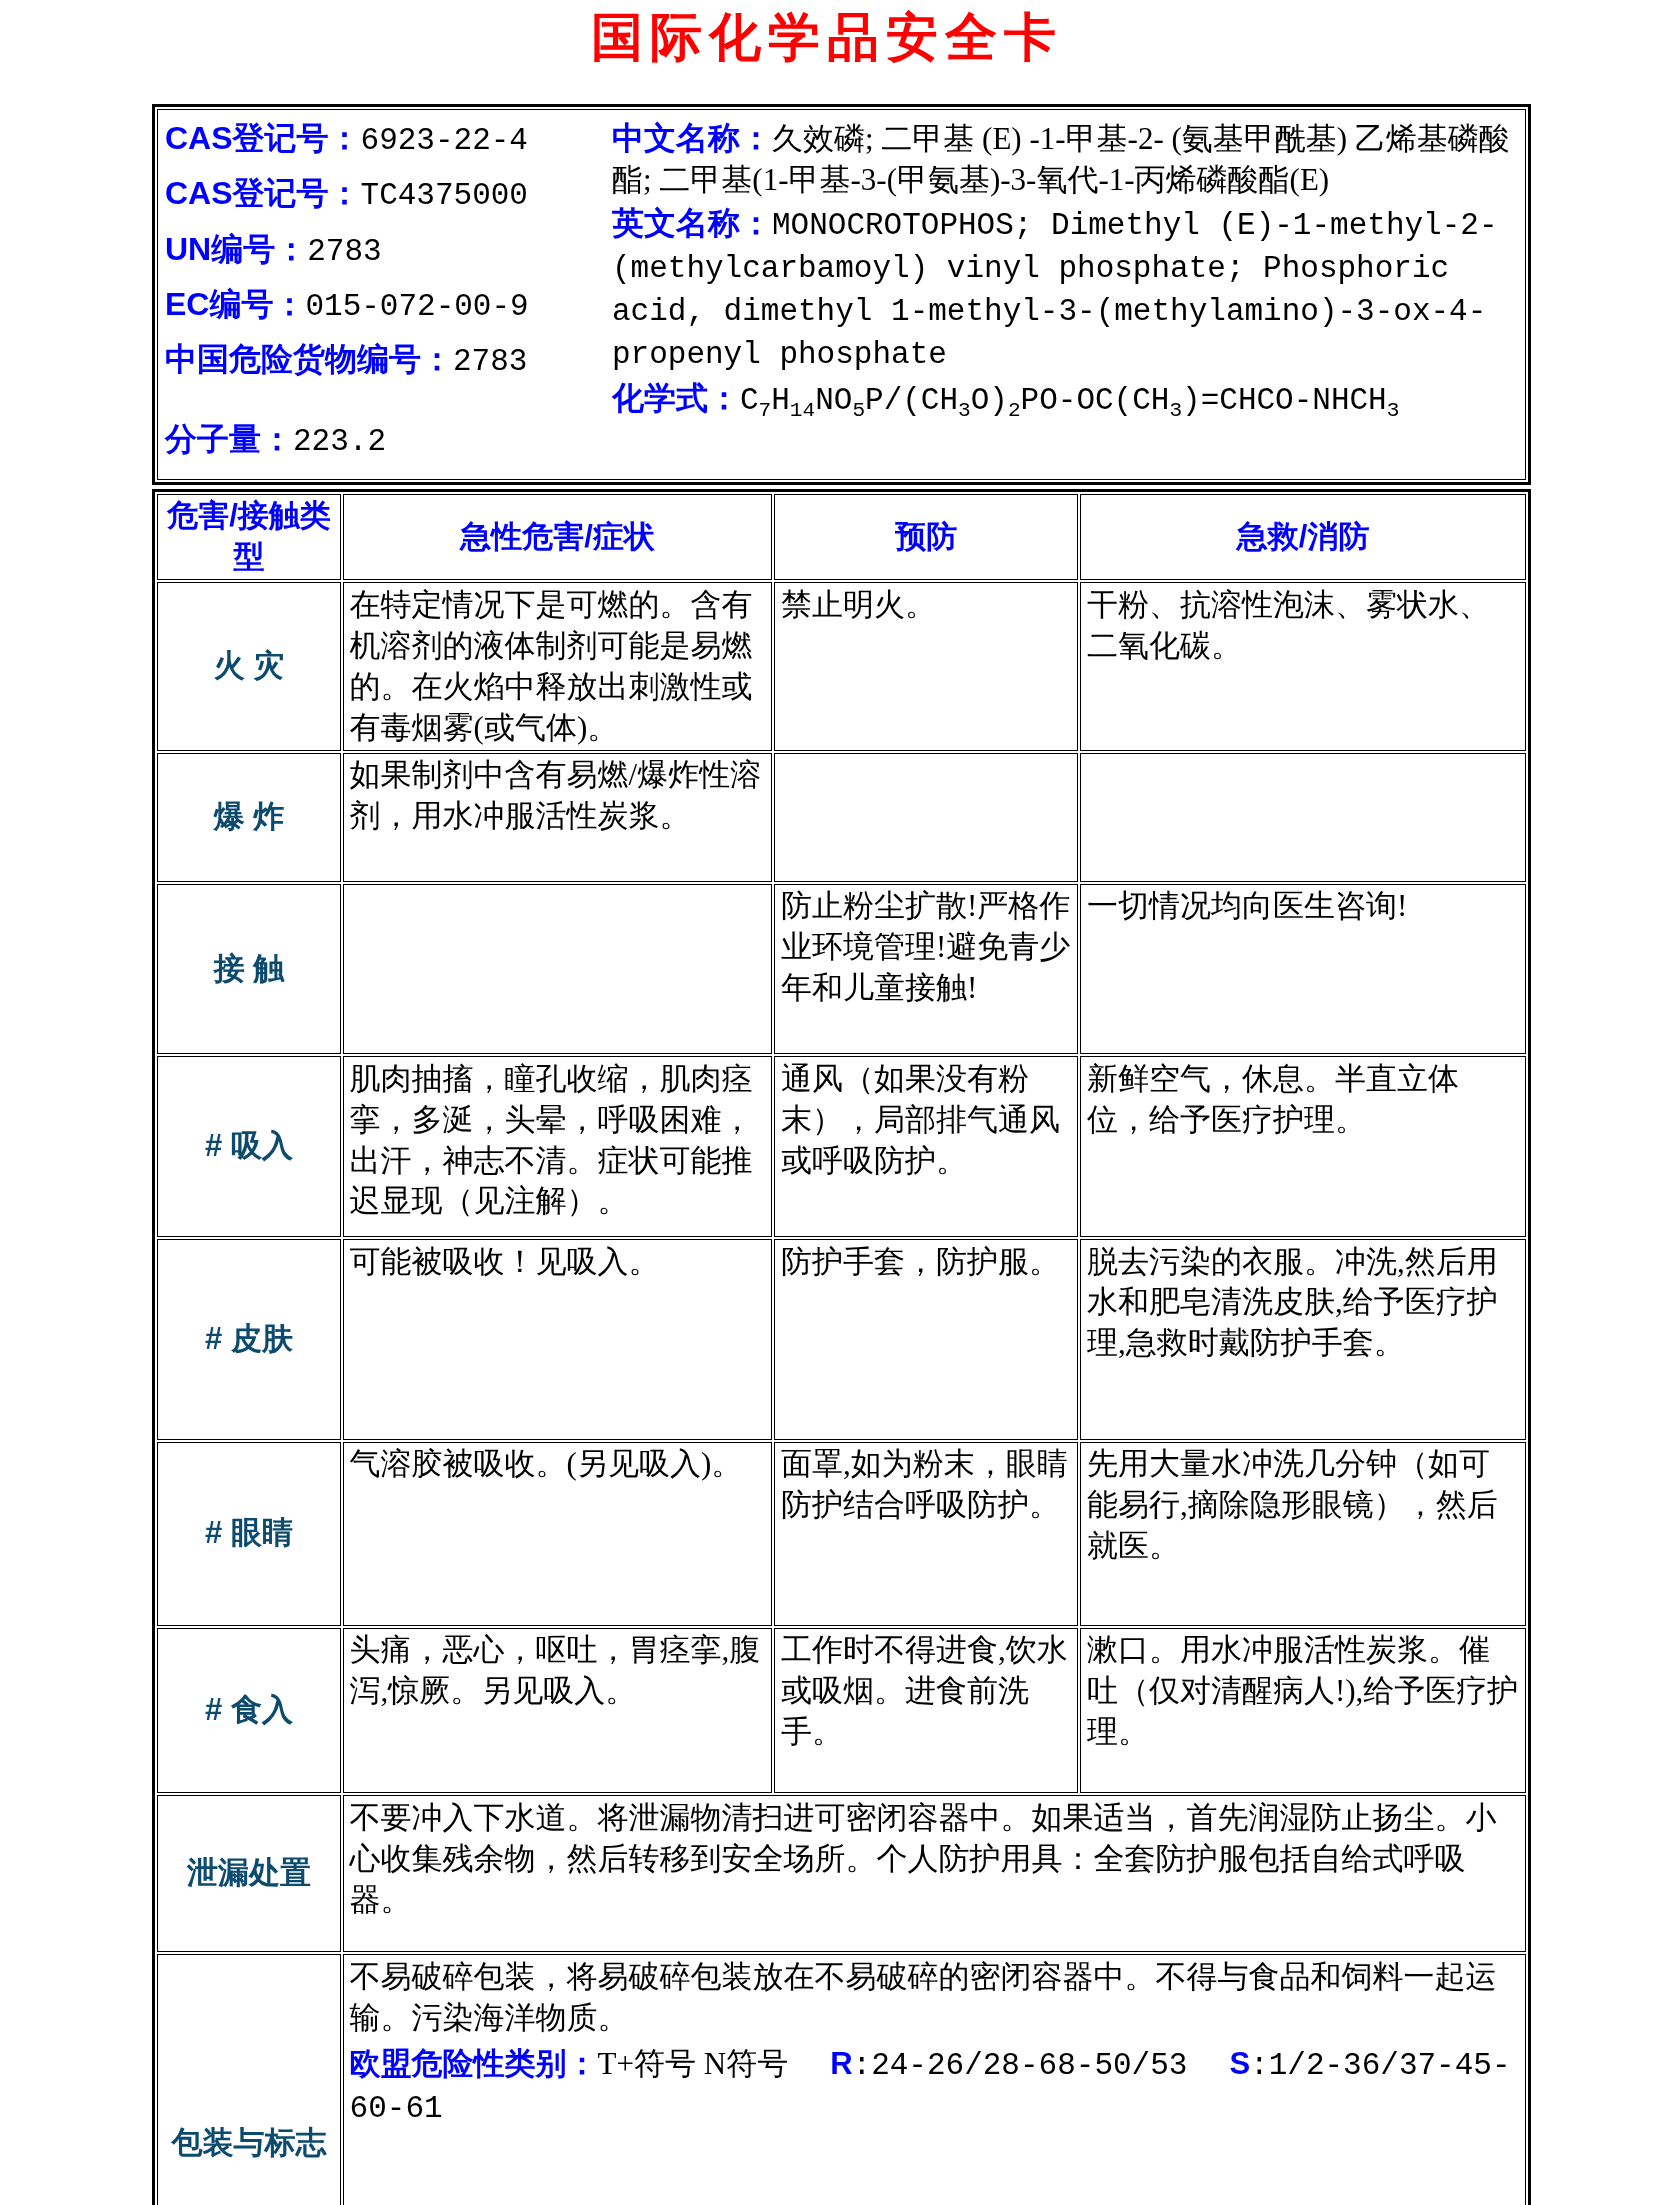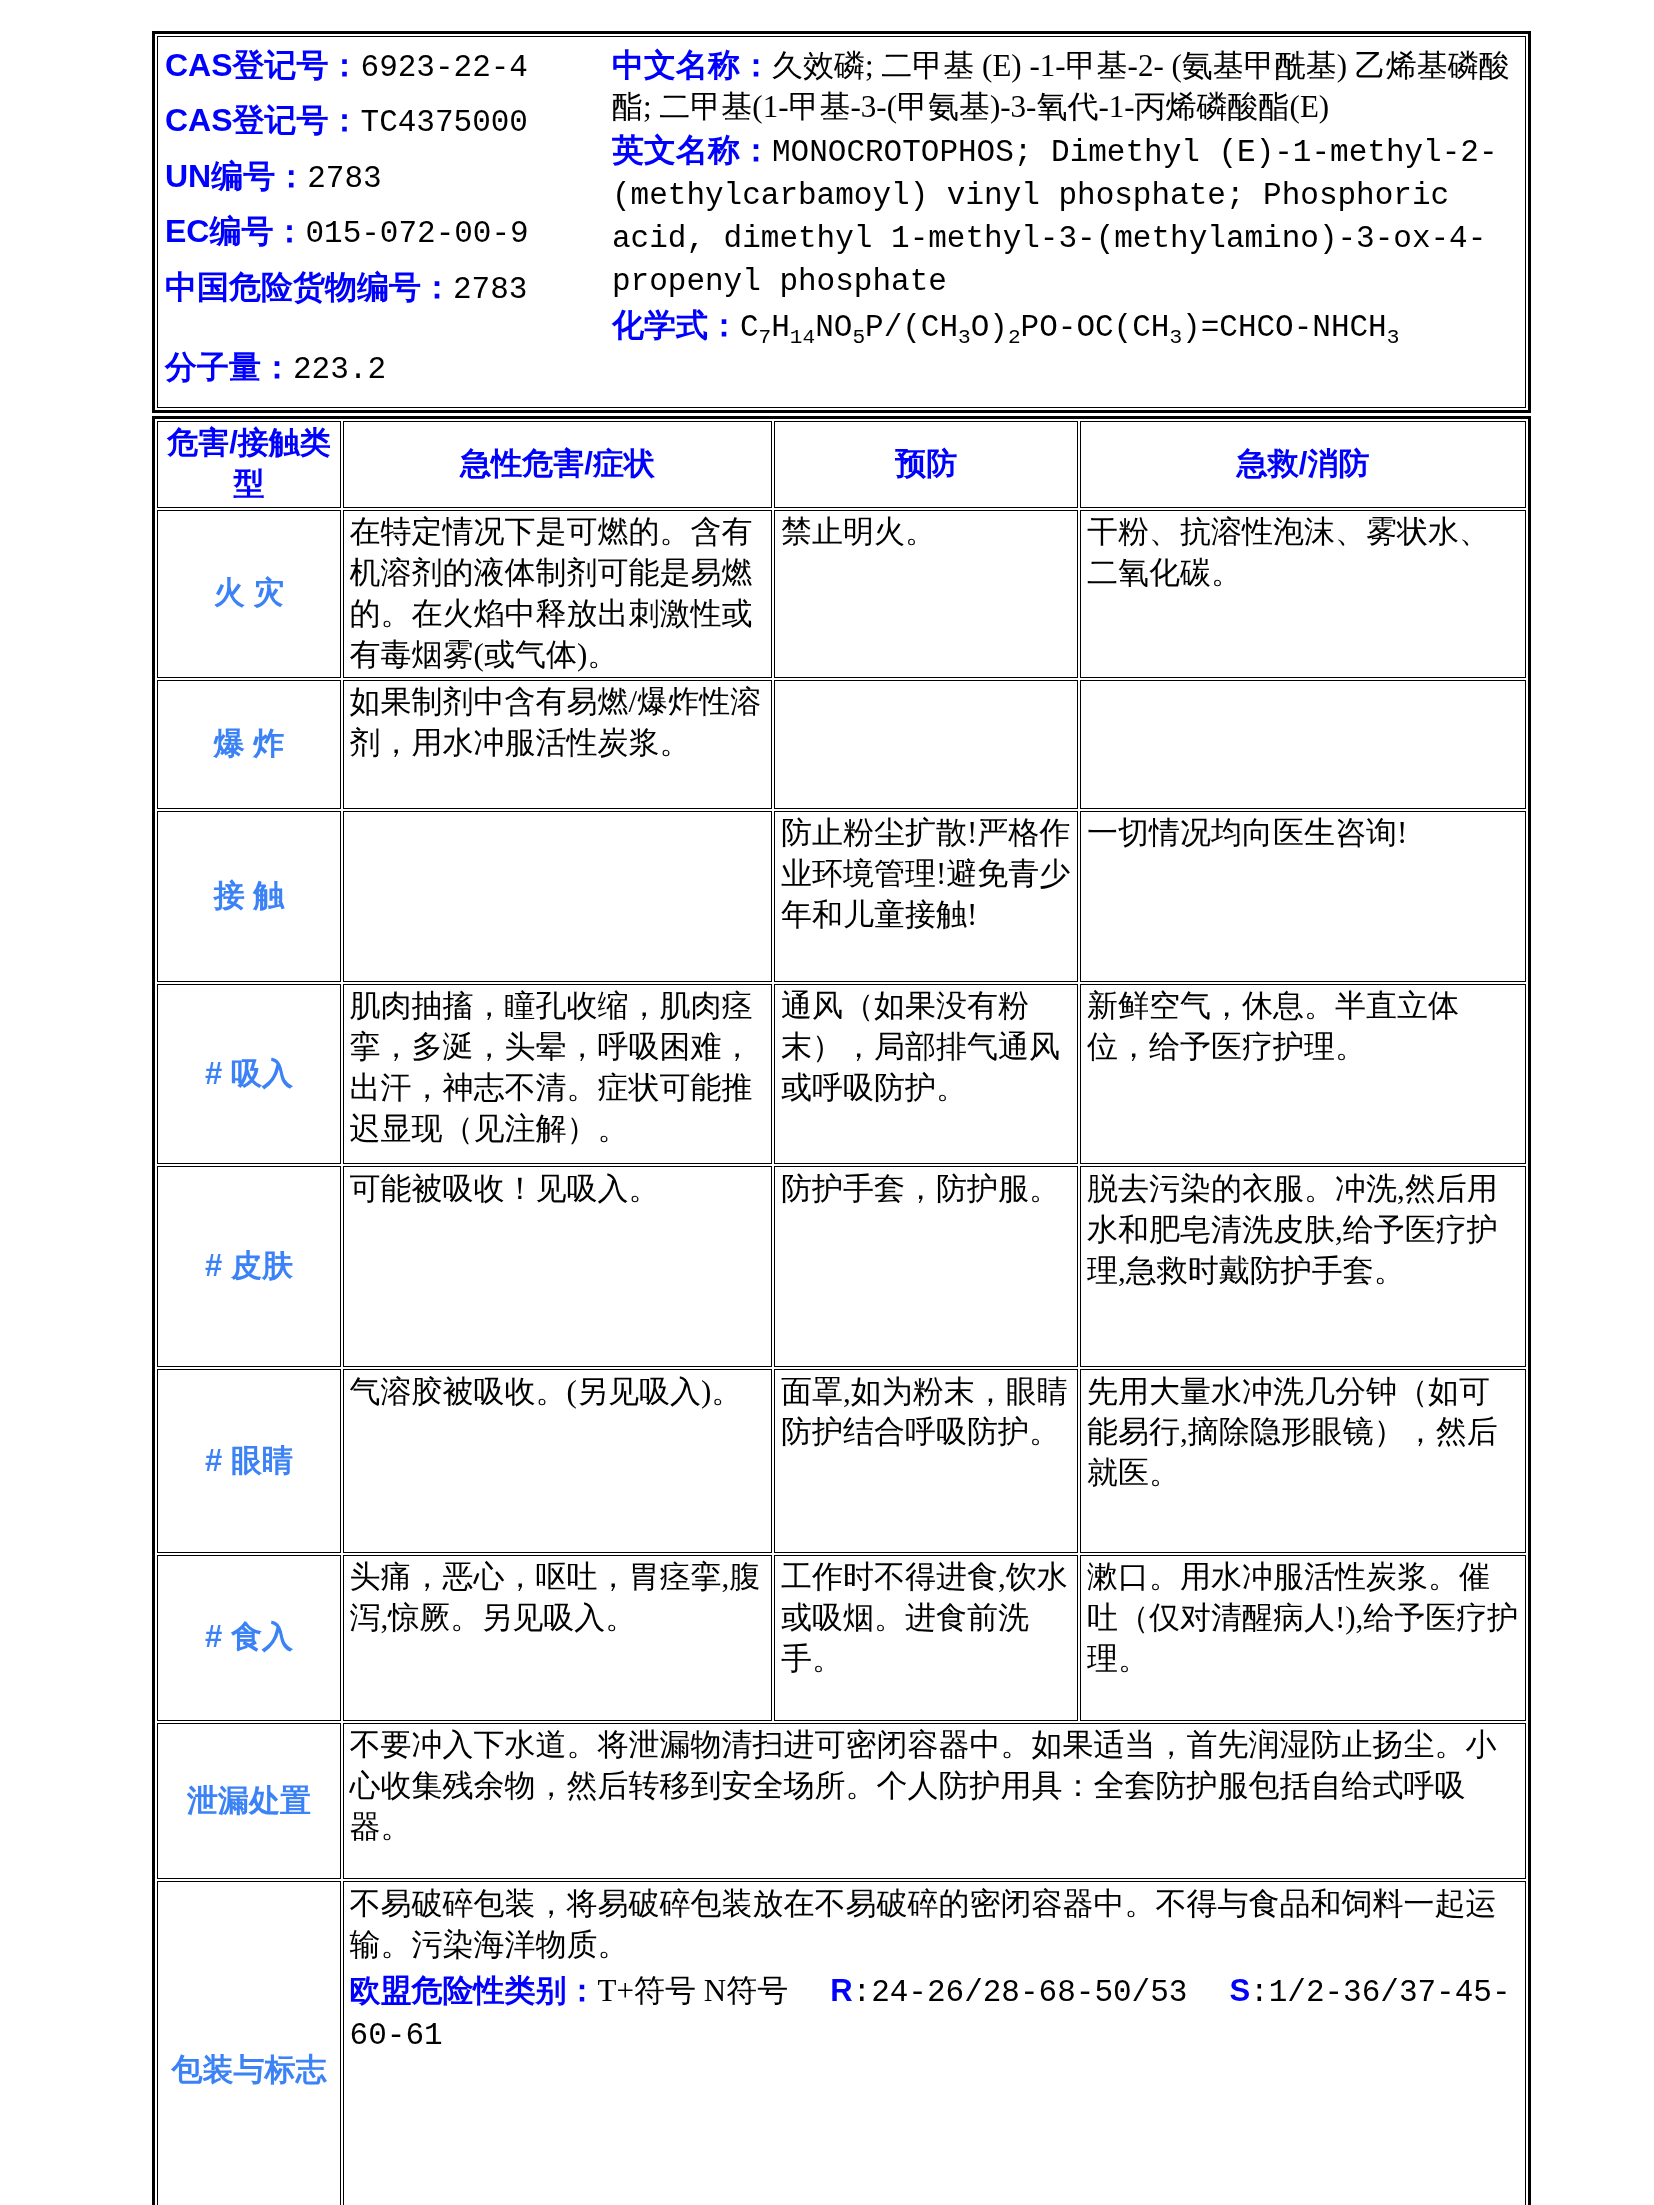--- a/index.html
+++ b/index.html
@@ -35,21 +35,21 @@
   .idfield .mono { font-size:31px; }
   .mw { margin-top:35px; }
   .idp { margin:0 0 1.4px 0; font-size:31px; }
   .idp .blab { font-size:32px; }
   sub { font-size:68%; }
 
   
   .hcell { color:#0000FF; font-family:"Liberation Sans","DejaVu Sans",sans-serif;
            font-weight:bold; text-align:center; vertical-align:middle !important;
            font-size:32px; }
-  .rowlab { color:#3b82f6; font-family:"Liberation Sans","DejaVu Sans",sans-serif;
+  .rowlab { color:#0c4a6e; font-family:"Liberation Sans","DejaVu Sans",sans-serif;
             font-weight:bold; text-align:center; vertical-align:middle !important;
             font-size:32px; }
   tr.r-hd   td { height:78px; }
   tr.r-fire td { height:155px; }
   tr.r-exp  td { height:124px; }
   tr.r-cont td { height:166px; }
   tr.r-inh  td { height:176px; }
   tr.r-skin td { height:196px; }
   tr.r-eye  td { height:179px; }
   tr.r-ing  td { height:161px; }
@@ -57,20 +57,21 @@
   tr.r-pack td { height:374px; }
 
   .pkp { margin:0 0 5.6px 0; }
   .ml60 { margin-left:42px; }
 </style>
 </head>
 <body>
 
 <div class="page">
 
+  <div class="title">国际化学品安全卡</div>
 
   <div class="doc">
 
 
     <table class="sec">
       <tbody>
           <tr>
         <td>
           <div class="idgrid">
             <div class="idleft">

